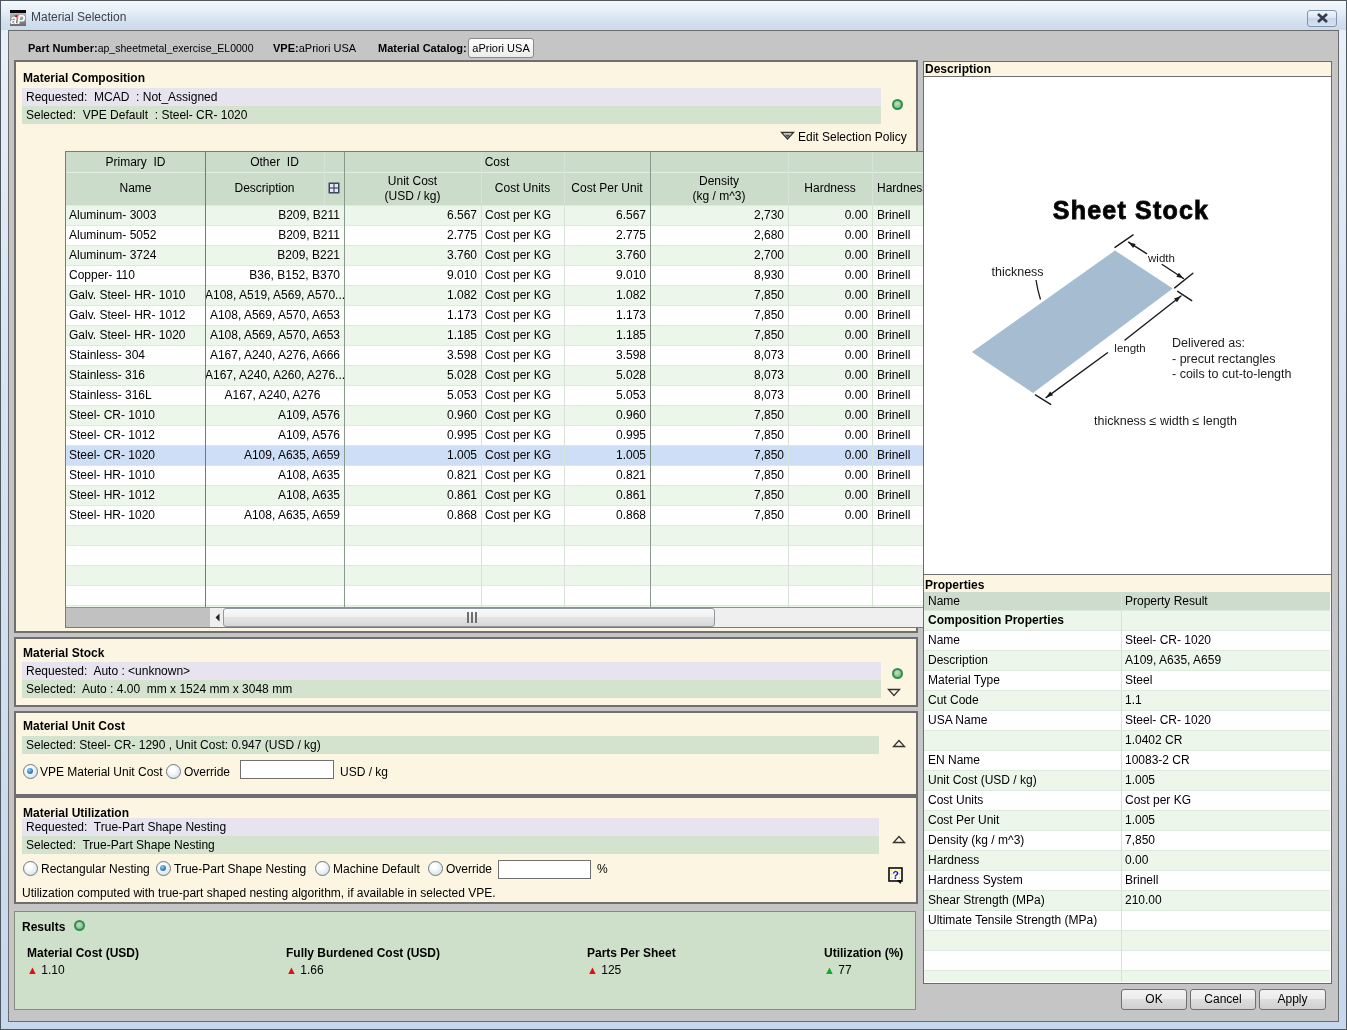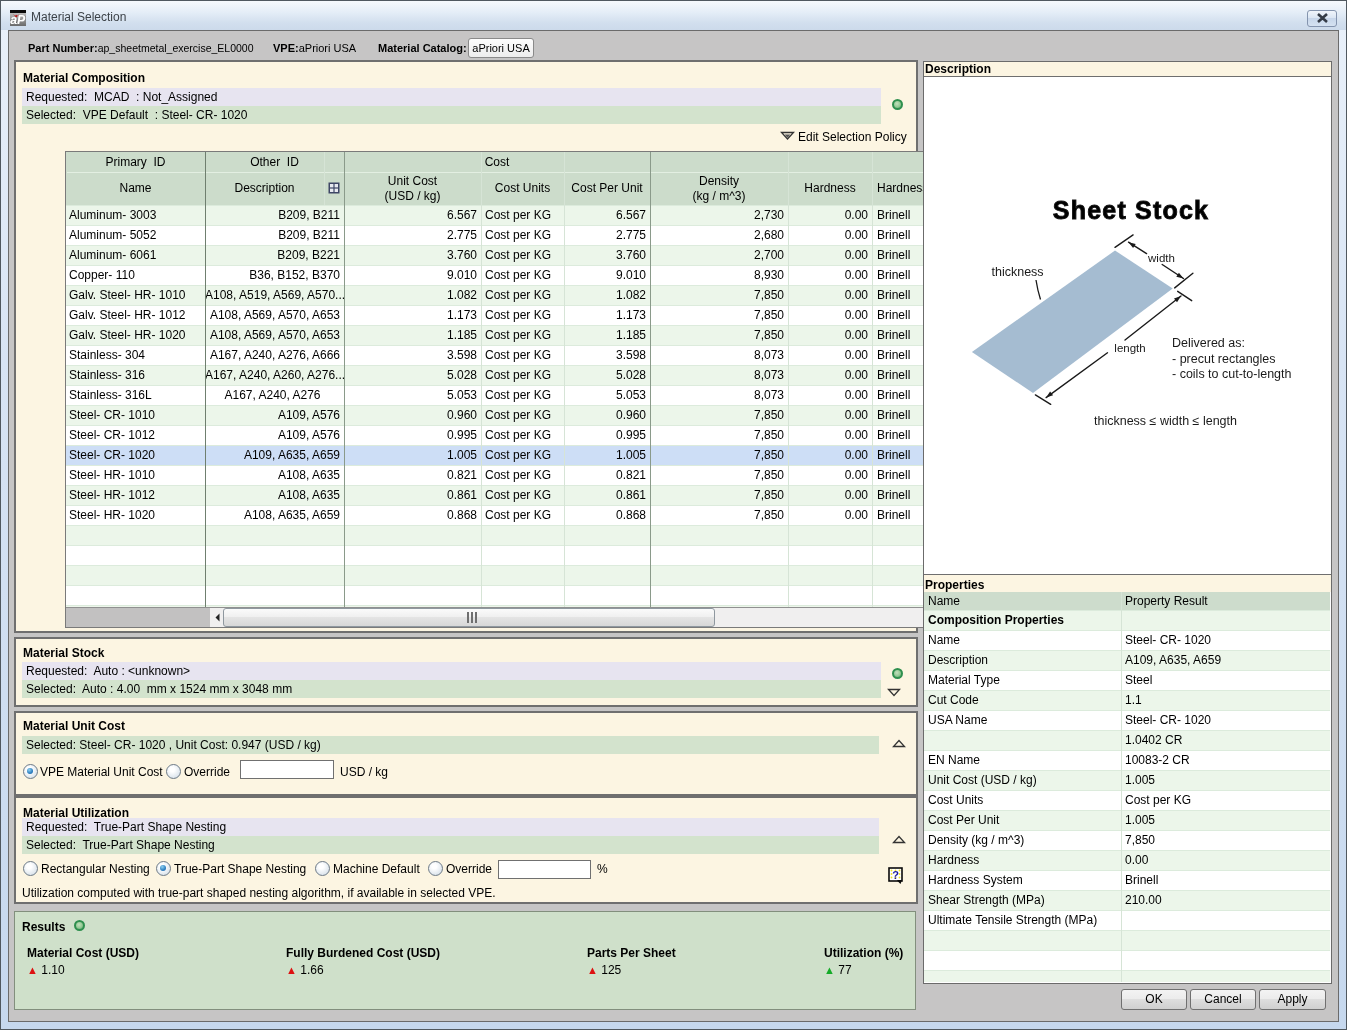--- a/index.html
+++ b/index.html
@@ -103,21 +103,21 @@
 <div class="abs" style="left:0;top:73px;width:887px;height:20px;background:#ffffff;"></div>
 <div class="abs cl" style="left:3px;top:76px;width:133px;">Aluminum- 5052</div>
 <div class="abs cr" style="left:139px;top:76px;width:135px;">B209, B211</div>
 <div class="abs cr" style="left:278px;top:76px;width:133px;">2.775</div>
 <div class="abs cl" style="left:419px;top:76px;width:79px;">Cost per KG</div>
 <div class="abs cr" style="left:498px;top:76px;width:82px;">2.775</div>
 <div class="abs cr" style="left:584px;top:76px;width:134px;">2,680</div>
 <div class="abs cr" style="left:722px;top:76px;width:80px;">0.00</div>
 <div class="abs cl" style="left:811px;top:76px;width:76px;">Brinell</div>
 <div class="abs" style="left:0;top:93px;width:887px;height:20px;background:#ecf6ea;"></div>
-<div class="abs cl" style="left:3px;top:96px;width:133px;">Aluminum- 6061</div>
+<div class="abs cl" style="left:3px;top:96px;width:133px;">Aluminum- 3724</div>
 <div class="abs cr" style="left:139px;top:96px;width:135px;">B209, B221</div>
 <div class="abs cr" style="left:278px;top:96px;width:133px;">3.760</div>
 <div class="abs cl" style="left:419px;top:96px;width:79px;">Cost per KG</div>
 <div class="abs cr" style="left:498px;top:96px;width:82px;">3.760</div>
 <div class="abs cr" style="left:584px;top:96px;width:134px;text-align:right;">2,700</div>
 <div class="abs cr" style="left:722px;top:96px;width:80px;">0.00</div>
 <div class="abs cl" style="left:811px;top:96px;width:76px;">Brinell</div>
 <div class="abs" style="left:0;top:113px;width:887px;height:20px;background:#ffffff;"></div>
 <div class="abs cl" style="left:3px;top:116px;width:133px;">Copper- 110</div>
 <div class="abs cr" style="left:139px;top:116px;width:135px;">B36, B152, B370</div>
@@ -286,21 +286,21 @@
 <div class="gtitle" style="left:23px;top:646px;">Material Stock</div>
 <div class="bar lav" style="left:22px;top:662px;width:859px;">Requested:&nbsp; Auto : &lt;unknown&gt;</div>
 <div class="bar grn" style="left:22px;top:680px;width:859px;">Selected:&nbsp; Auto : 4.00&nbsp; mm x 1524 mm x 3048 mm</div>
 <div class="dot" style="left:892px;top:668px;"></div>
 <svg class="abs" style="left:887px;top:688px;" width="14" height="9" viewBox="0 0 14 9">
     <path d="M1.5 1.5 L12.5 1.5 L7 7.5 Z" fill="none" stroke="#333" stroke-width="1.3"></path>
   </svg>
 
 <div class="grp" style="left:14px;top:711px;width:904px;height:85px;"></div>
 <div class="gtitle" style="left:23px;top:719px;">Material Unit Cost</div>
-<div class="bar grn" style="left:22px;top:736px;width:857px;">Selected: Steel- CR- 1020 , Unit Cost: 0.947 (USD / kg)</div>
+<div class="bar grn" style="left:22px;top:736px;width:857px;">Selected: Steel- CR- 1290 , Unit Cost: 0.947 (USD / kg)</div>
 <svg class="abs" style="left:892px;top:739px;" width="14" height="9" viewBox="0 0 14 9">
     <path d="M1.5 7.5 L12.5 7.5 L7 1.5 Z" fill="none" stroke="#333" stroke-width="1.3"></path>
   </svg>
 <div class="radio on" style="left:23px;top:764px;"></div>
 <div class="abs" style="left:40px;top:765px;">VPE Material Unit Cost</div>
 <div class="radio" style="left:166px;top:764px;"></div>
 <div class="abs" style="left:184px;top:765px;">Override</div>
 <div class="fin" style="left:240px;top:760px;width:92px;height:17px;"></div>
 <div class="abs" style="left:340px;top:765px;">USD / kg</div>
 

